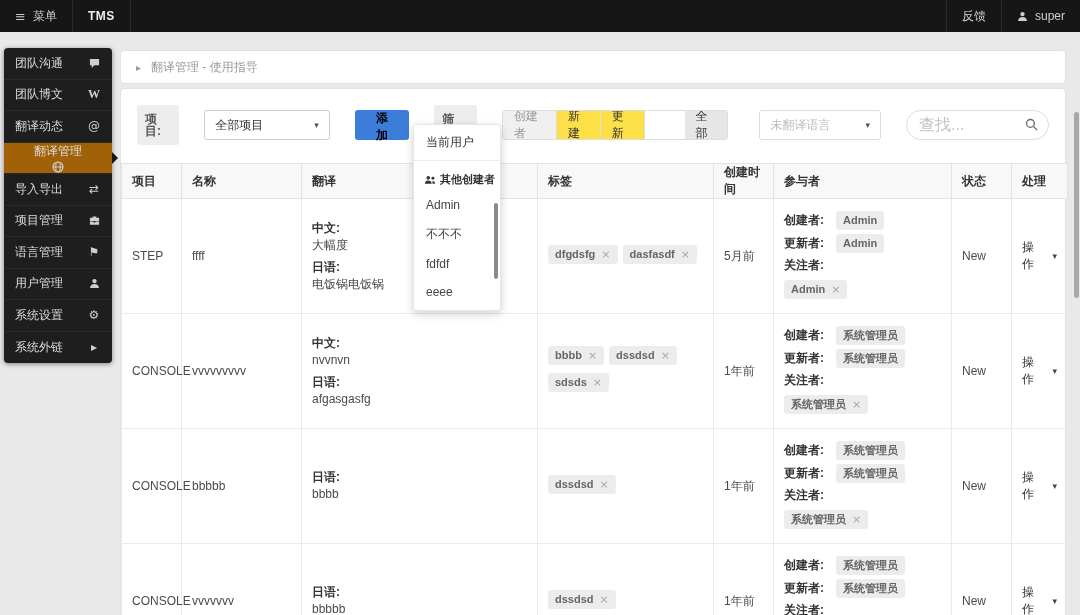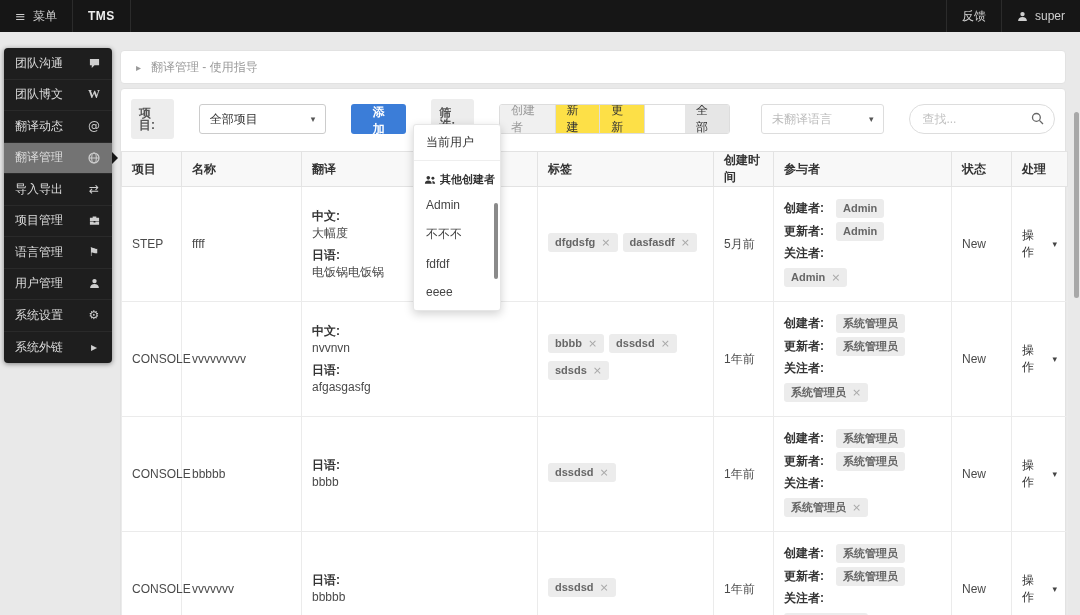--- a/index.html
+++ b/index.html
@@ -23,52 +23,52 @@
   .nav-right .nav-item { border-right:none; border-left:1px solid #2b2b2b; }
 
   
   .sidebar { position:absolute; left:4px; top:48px; width:108px; background:#1e1e1e;
              border-radius:4px; box-shadow:0 1px 5px rgba(0,0,0,.45); z-index:40; }
   .sb-item { height:31.5px; display:flex; align-items:center; justify-content:space-between;
              padding:0 11px; color:#dcdcdc; border-bottom:1px solid #2a2a2a;
              position:relative; cursor:pointer; }
   .sb-item:first-child { border-radius:4px 4px 0 0; }
   .sb-item:last-child { border-bottom:none; border-radius:0 0 4px 4px; }
-  .sb-item.active { background:#737373; }
+  .sb-item.active { background:#a16207;flex-direction:column; }
   .sb-icon { color:#cfcfcf; font-size:12px; width:14px; display:flex; justify-content:center; align-items:center; }
   .sb-arrow { position:absolute; right:-6px; top:50%; margin-top:-6px; width:0; height:0;
               border-left:6px solid #161616; border-top:6px solid transparent; border-bottom:6px solid transparent; }
 
   
   .card { position:absolute; background:#fff; border:1px solid #e2e2e2; border-radius:4px; }
   .breadcrumb { left:120px; top:50px; width:946px; height:34px; display:flex; align-items:center;
                 gap:10px; padding:0 15px; color:#9a9a9a; cursor:pointer; }
   .bc-caret { font-size:10px; color:#999; }
   .main-card { left:120px; top:88px; width:946px; height:594px; }
 
   
-  .toolbar { display:flex; align-items:center; gap:25px; padding:10px; }
+  .toolbar { display:flex; align-items:center; gap:25px; padding:16px; }
   .pill-label { background:#ededed; color:#555; padding:8px 8px; border-radius:3px; font-weight:bold; line-height:1; }
   .select { border:1px solid #ccc; border-radius:3px; height:30px; background:#fff;
             display:flex; align-items:center; justify-content:space-between; padding:0 10px; cursor:pointer; }
   .select .caret { color:#555; font-size:9px; margin-left:8px; }
   #project-select { width:132px; }
   #untrans-select { width:128px; border-color:#ddd; margin-left:6px; }
   #untrans-select .placeholder { color:#bcbcbc; }
-  .btn-add { border:none; background:#3b7dd8; color:#ffffff; border-radius:3px; height:30px;
+  .btn-add { border:none; background:#3b7dd8; color:#000000; border-radius:3px; height:30px;
              padding:0 16px; font-weight:bold; font-size:12px; cursor:pointer; font-family:inherit; }
   .btn-group { display:flex; height:30px; border:1px solid #ddd; border-radius:3px; overflow:hidden; background:#fff; }
   .fbtn { display:flex; align-items:center; padding:0 11px; border-right:1px solid #ddd;
           color:#333; cursor:pointer; background:#fde047; }
   .fbtn:last-child { border-right:none; }
   .fbtn.open { background:#f0f0f0; color:#9a9a9a; }
   .fbtn.selected { background:#e6e6e6;margin-left:40px; }
   .search-wrap { margin-left:auto; position:relative; width:152px; }
   .search-input { width:100%; height:30px; border:1px solid #ddd; border-radius:15px;
-                  padding:0 32px 0 12px; font-size:12px; color:#333; outline:none; font-family:inherit; }
+                  padding:0 32px 0 12px; font-size:16px; color:#333; outline:none; font-family:inherit; }
   .search-input::placeholder { color:#c2c2c2; }
   .search-icon { position:absolute; right:11px; top:8px; color:#666; cursor:pointer; }
 
   
   table { width:100%; border-collapse:collapse; table-layout:fixed; margin-top:2px; font-size:12px; }
   th, td { border:1px solid #ebebeb; }
   th { background:#f8f8f8; border-color:#e3e3e3; text-align:left; font-weight:bold;
        height:30px; padding:0 10px; color:#333; }
   td { padding:8px 10px; vertical-align:middle; color:#4a4a4a; }
   tbody tr:nth-child(1){ height:108px; }

